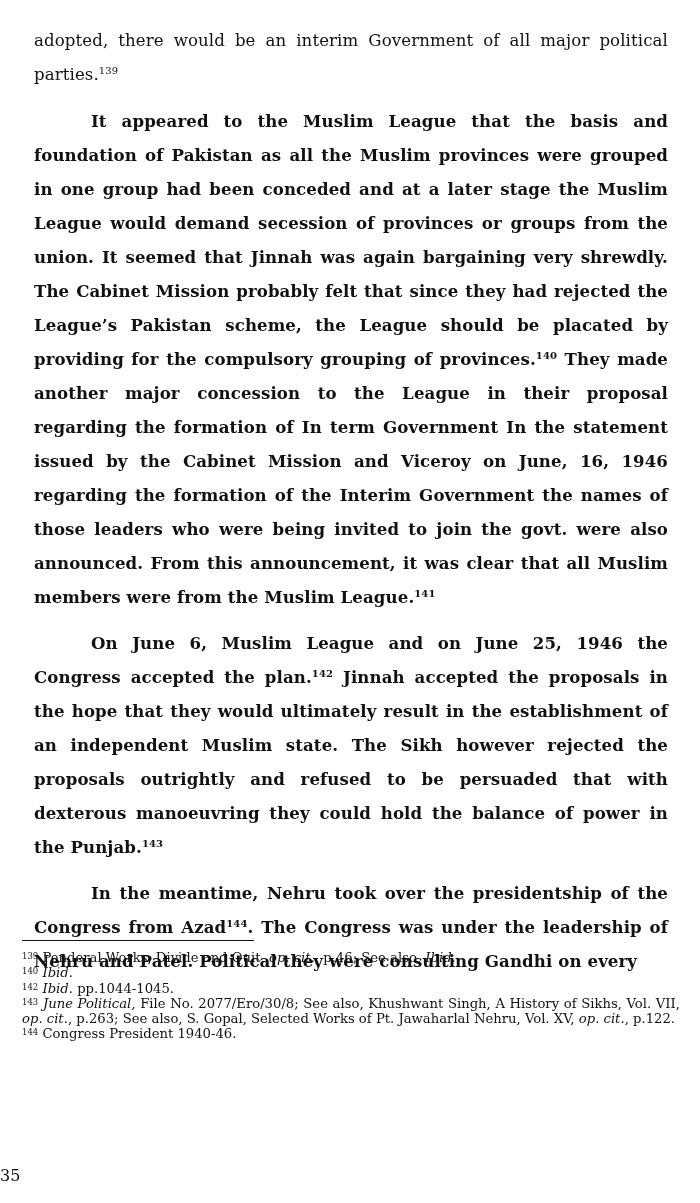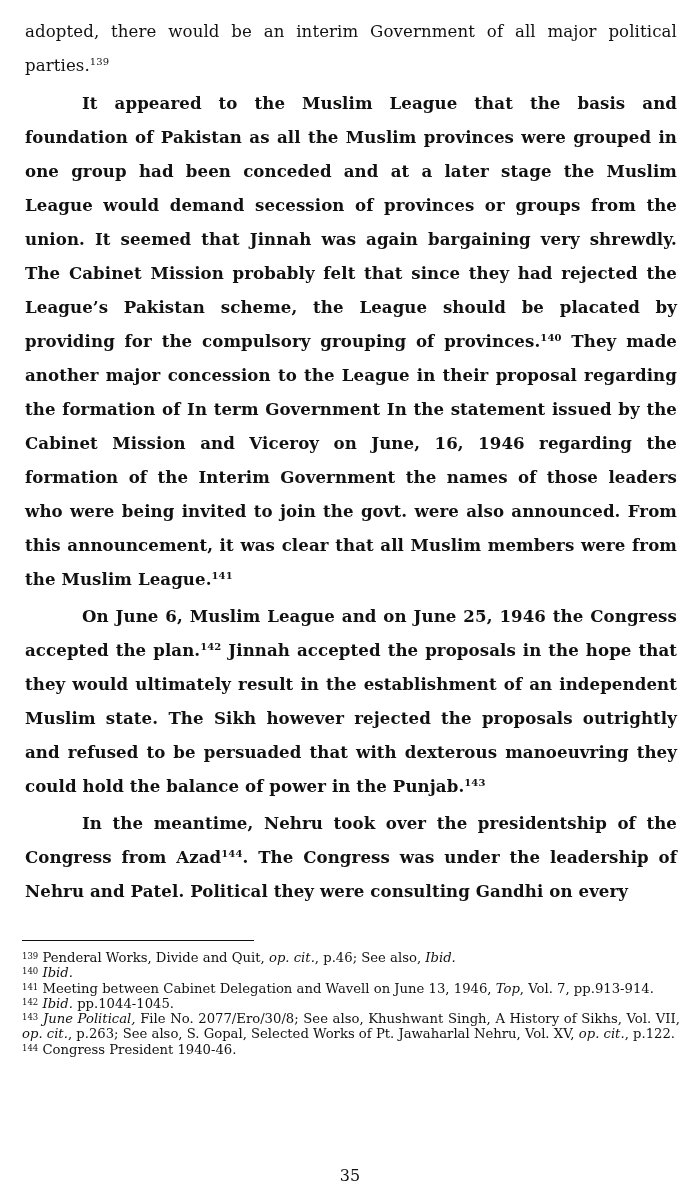--- a/index.html
+++ b/index.html
@@ -1,43 +1,42 @@
 <!DOCTYPE html>
 <html><head>
 <meta charset="utf-8">
 <style>
   html, body { margin: 0; padding: 0; background: #ffffff; }
   body { width: 700px; height: 1203px; position: relative; overflow: hidden; color: #111; }
   .page { position: absolute; left: 22px; top: 12px; width: 658px; font-family: "DejaVu Serif", serif; }
-  .body-text { font-size: 16.6px; line-height: 34px; text-align: justify; margin: 3px; letter-spacing: 0.1px; }
+  .body-text { font-size: 16.6px; line-height: 34px; text-align: justify; margin: 12px; letter-spacing: 0.1px; }
   .body-text.indent { text-indent: 57px; font-weight: bold; }
   sup.fn { font-size: 10px; vertical-align: 6px; line-height: 0; }
   .footnote-rule { position: absolute; left: 22px; top: 940px; width: 232px; border-top: 1px solid #111; }
   .footnotes { position: absolute; left: 22px; top: 950px; width: 658px; font-family: "DejaVu Serif", serif; font-size: 13.2px; line-height: 15.3px; text-align: justify; }
   .footnotes p { margin: 0; }
   .footnotes sup { font-size: 8.5px; vertical-align: 3px; line-height: 0; }
-  .page-number { position: absolute; left: 0; width: 700px; top: 1166px; text-align: center; font-family: "DejaVu Serif", serif; font-size: 16px; }
+  .page-number { position: absolute; left: 0; width: 700px; top: 1166px; text-align: left; font-family: "DejaVu Serif", serif; font-size: 16px; }
 </style>
 </head>
 <body>
 
 <div class="page">
   <p class="body-text"><span>adopted, there would be an interim Government of all major political parties.</span><sup class="fn">139</sup></p>
 
   <p class="body-text indent"><span>It appeared to the Muslim League that the basis and foundation of Pakistan as all the Muslim provinces were grouped in one group had been conceded and at a later stage the Muslim League would demand secession of provinces or groups from the union. It seemed that Jinnah was again bargaining very shrewdly. The Cabinet Mission probably felt that since they had rejected the League’s Pakistan scheme, the League should be placated by providing for the compulsory grouping of provinces.</span><sup class="fn">140</sup><span> They made another major concession to the League in their proposal regarding the formation of In term Government In the statement issued by the Cabinet Mission and Viceroy on June, 16, 1946 regarding the formation of the Interim Government the names of those leaders who were being invited to join the govt. were also announced. From this announcement, it was clear that all Muslim members were from the Muslim League.</span><sup class="fn">141</sup></p>
 
   <p class="body-text indent"><span>On June 6, Muslim League and on June 25, 1946 the Congress accepted the plan.</span><sup class="fn">142</sup><span> Jinnah accepted the proposals in the hope that they would ultimately result in the establishment of an independent Muslim state. The Sikh however rejected the proposals outrightly and refused to be persuaded that with dexterous manoeuvring they could hold the balance of power in the Punjab.</span><sup class="fn">143</sup></p>
 
   <p class="body-text indent"><span>In the meantime, Nehru took over the presidentship of the Congress from Azad</span><sup class="fn">144</sup><span>. The Congress was under the leadership of Nehru and Patel. Political they were consulting Gandhi on every</span></p>
 </div>
 
 <div class="footnote-rule"></div>
 
 <div class="footnotes" id="footnotes">
     <p><sup>139</sup><span> Penderal Works, Divide and Quit, </span><i>op. cit.</i><span>, p.46; See also, </span><i>Ibid.</i></p>
     <p><sup>140</sup><span> </span><i>Ibid.</i></p>
-    <p><sup>141</sup><span> Meeting between Cabinet Delegation and Wavell on June 13, 1946, </span><i>Top</i><span>, Vol. 7, pp.913-914.</span></p>
     <p><sup>142</sup><span> </span><i>Ibid.</i><span> pp.1044-1045.</span></p>
     <p><sup>143</sup><span> </span><i>June Political,</i><span> File No. 2077/Ero/30/8; See also, Khushwant Singh, A History of Sikhs, Vol. VII, </span><i>op. cit.</i><span>, p.263; See also, S. Gopal, Selected Works of Pt. Jawaharlal Nehru, Vol. XV, </span><i>op. cit.</i><span>, p.122.</span></p>
     <p><sup>144</sup><span> Congress President 1940-46.</span></p>
   </div>
 
 <div class="page-number">35</div>
 
 </body></html>

